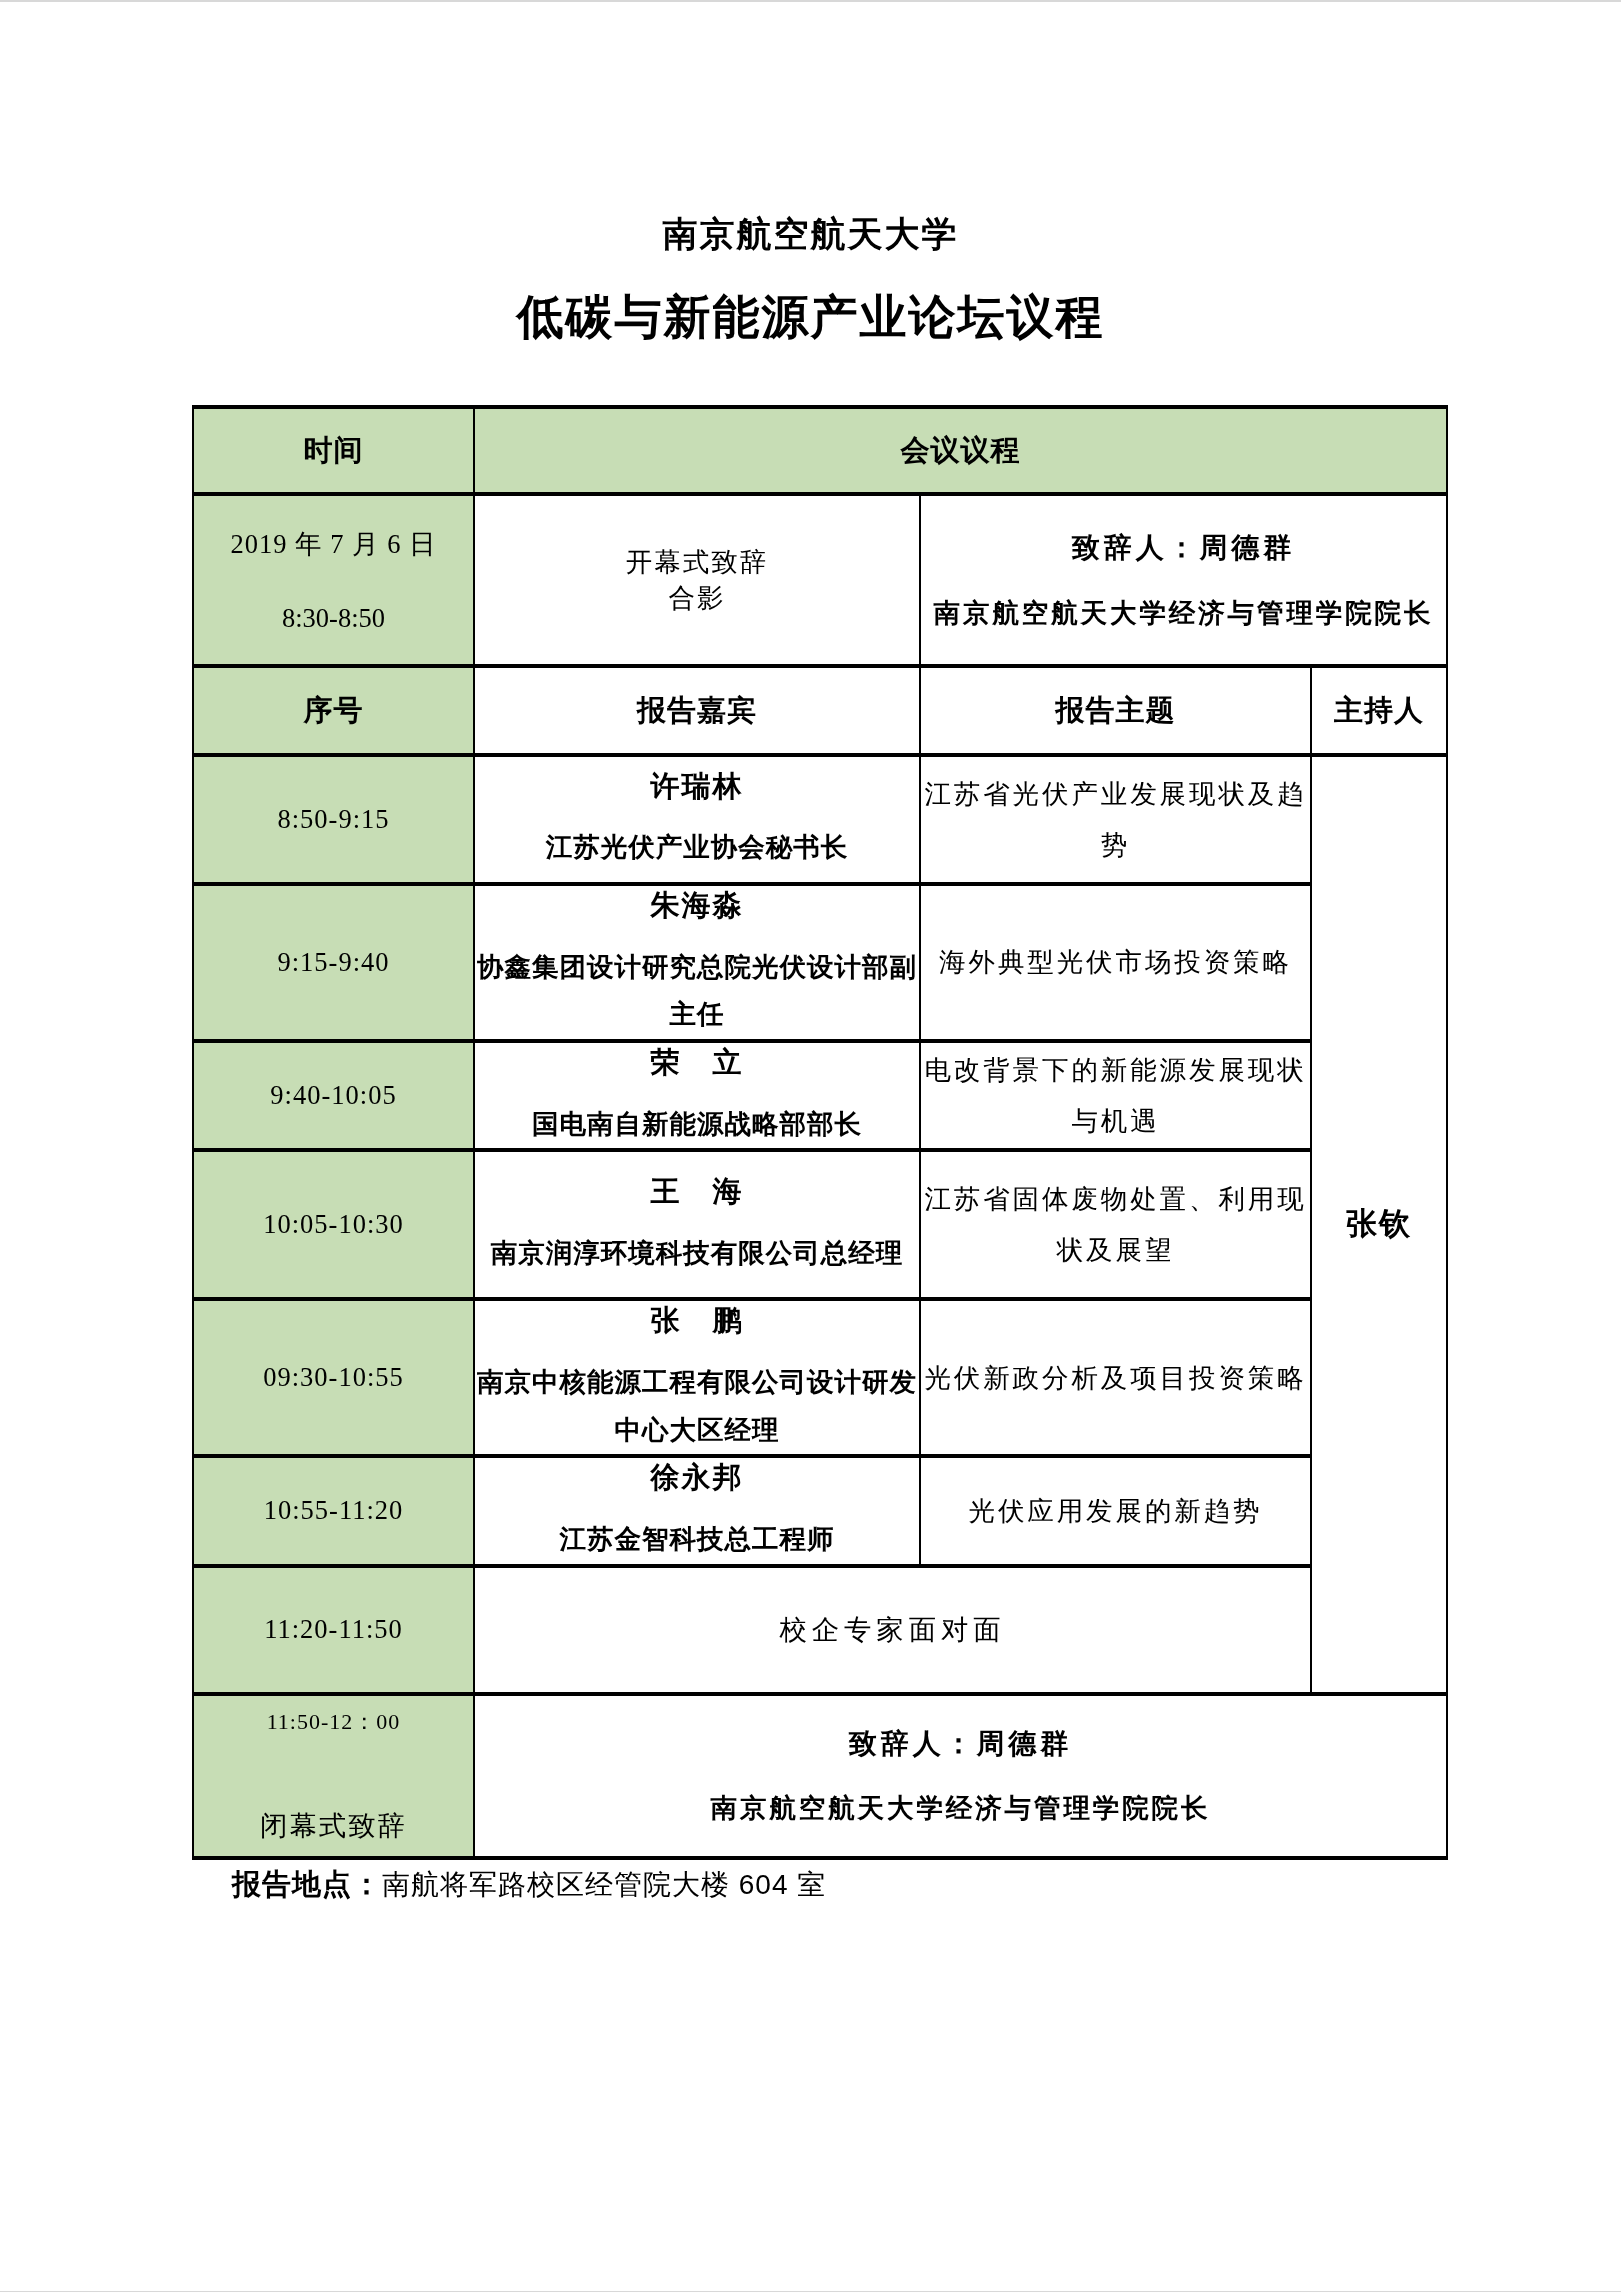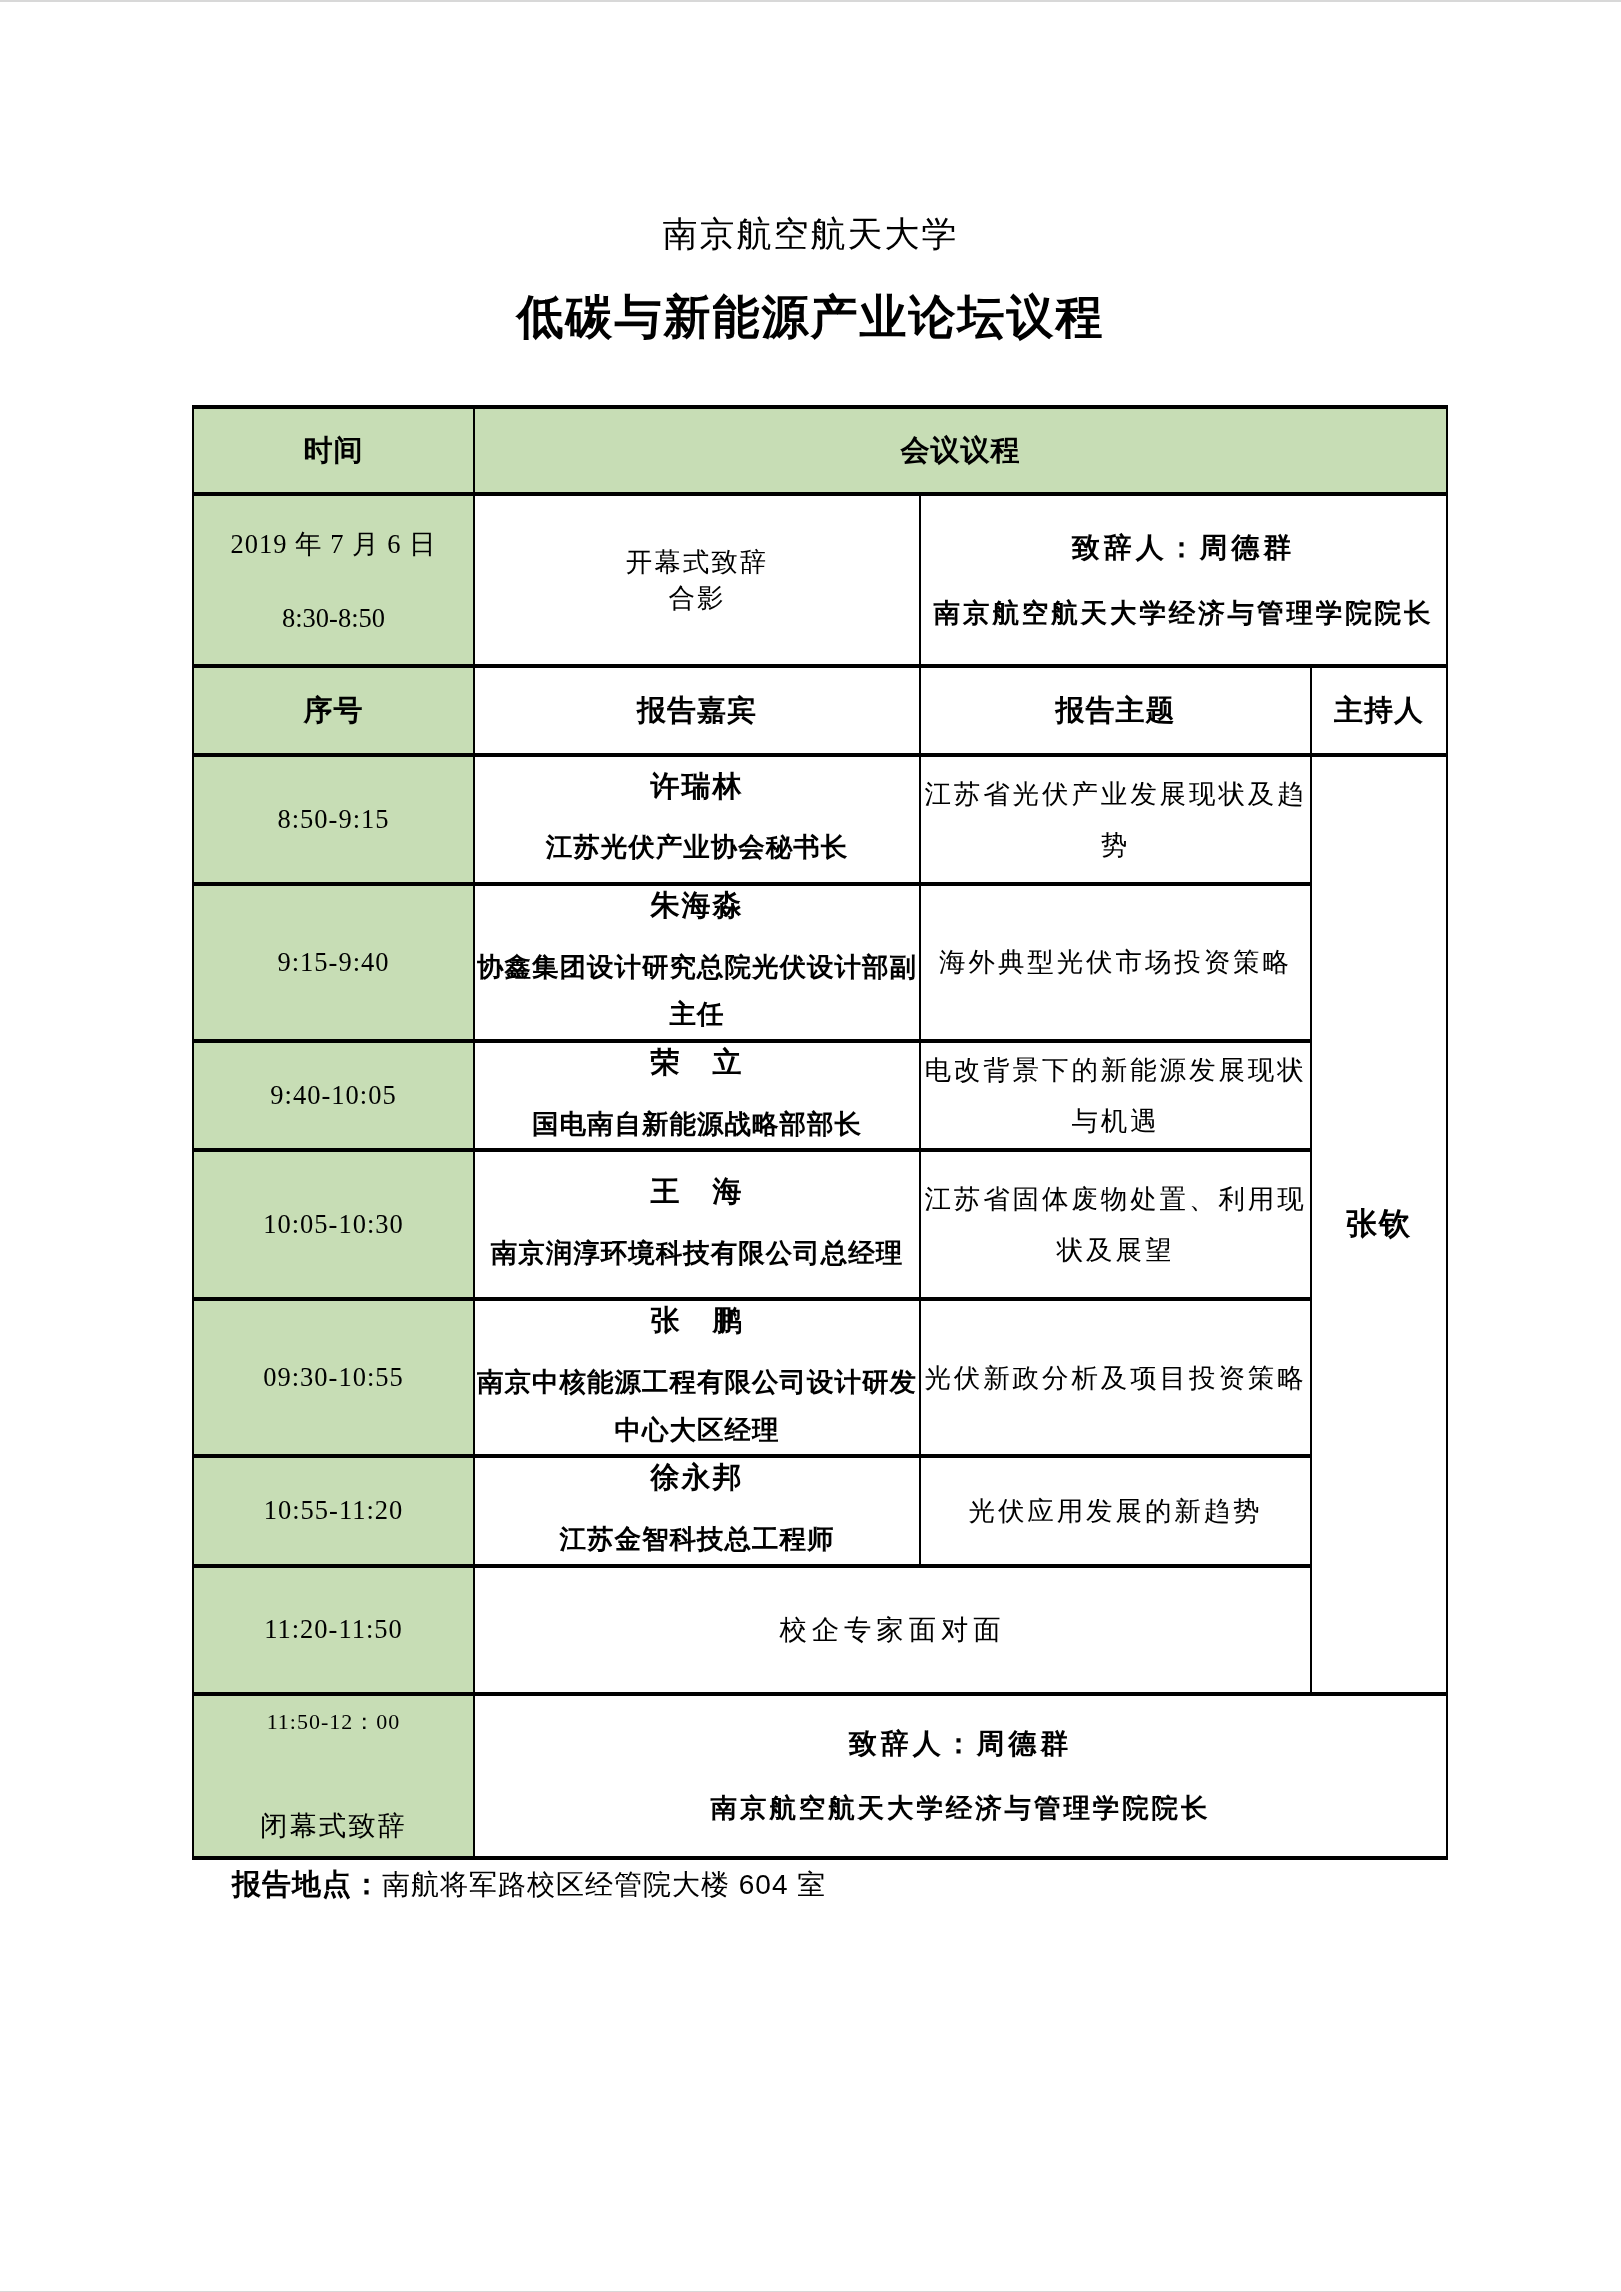--- a/index.html
+++ b/index.html
@@ -13,21 +13,21 @@
     width:1621px;height:2293px;position:relative;overflow:hidden;
     font-family:"Liberation Serif","DejaVu Serif",serif;color:#000;
   }
   .scan-edge{position:absolute;left:0;width:100%;height:2px;background:var(--frame);}
   .scan-edge.top{top:0;}
   .scan-edge.bottom{bottom:0;}
 
   .doc-title{
     position:absolute;top:211px;left:0;width:100%;text-align:center;
     font-family:"Liberation Sans","DejaVu Sans",sans-serif;
-    font-size:35px;font-weight:normal;letter-spacing:2px;
+    font-size:35px;font-weight:bold;letter-spacing:2px;
   }
   .doc-subtitle{
     position:absolute;top:286px;left:0;width:100%;text-align:center;
     font-family:"Liberation Sans","DejaVu Sans",sans-serif;
     font-size:47px;font-weight:bold;letter-spacing:2px;
   }
 
   table.agenda{
     position:absolute;left:192px;top:405px;width:1255px;
     border-collapse:collapse;table-layout:fixed;

